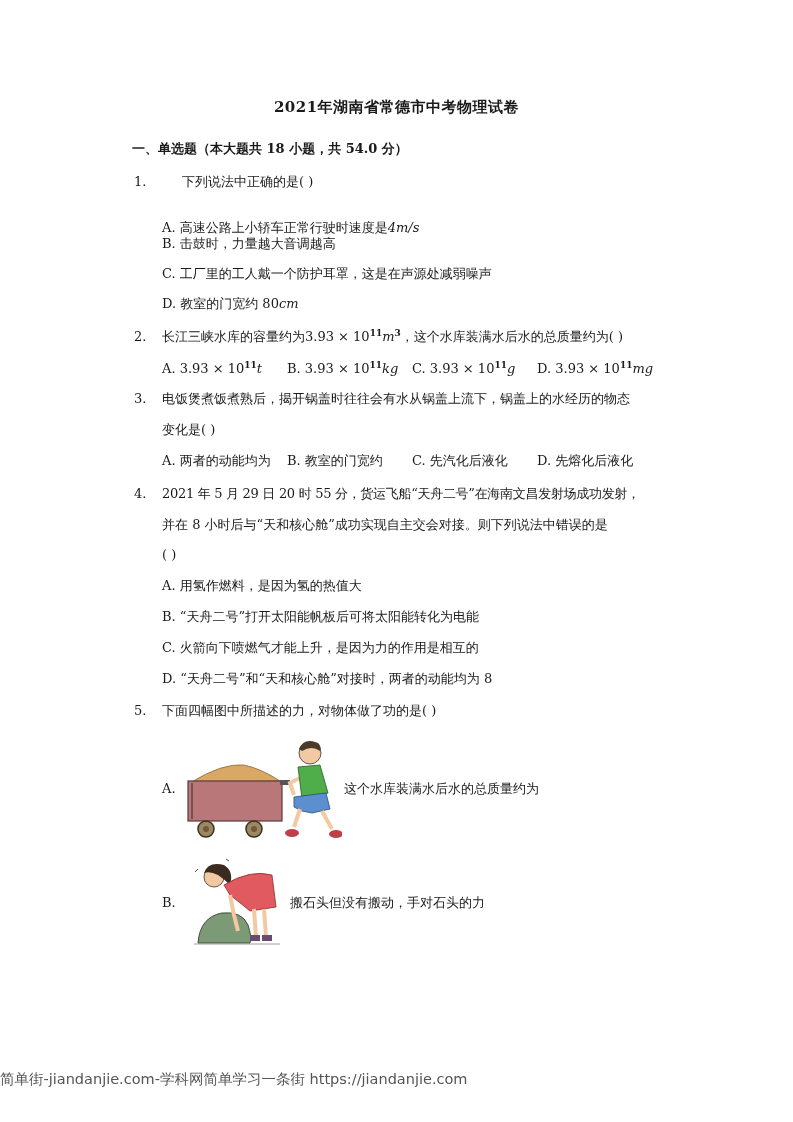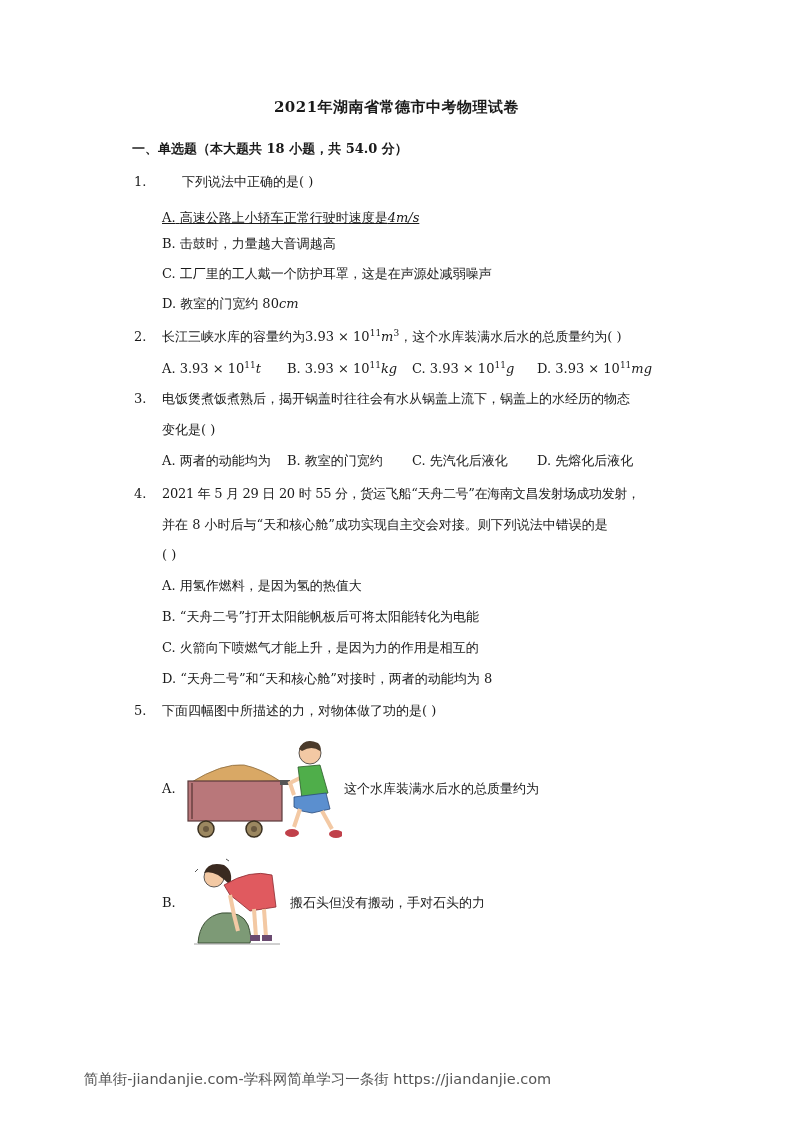--- a/index.html
+++ b/index.html
@@ -14,40 +14,40 @@
     }
     .section-title {
       position: absolute; top: 140px; left: 132px;
       font-size: 13px; font-weight: bold;
     }
     .line {
       position: absolute; font-size: 13px; white-space: nowrap; line-height: 18px;
     }
     .qnum { position: absolute; font-size: 13px; line-height: 18px; }
     .math { font-style: italic; font-family: "DejaVu Serif", serif; }
-    sup { font-size: 9px; line-height: 0; }
+    sup { font-size: 9px; line-height: 0; font-weight: bold; }
     .opt-row { position: absolute; font-size: 13px; white-space: nowrap; line-height: 18px; }
     .opt-row span.opt { display: inline-block; }
     .figure { position: absolute; }
     .footer {
-      position: absolute; top: 1070px; left: 0; width: 635px; text-align: center;
+      position: absolute; top: 1070px; left: 0; width: 635px; 
       font-family: "DejaVu Sans", sans-serif; font-size: 14.5px; color: #555555;
     }
   </style>
 </head>
 <body>
 
 <div class="page-title">2021年湖南省常德市中考物理试卷</div>
 <div class="section-title">一、单选题（本大题共 18 小题，共 54.0 分）</div>
 
 <div>
   <span class="qnum" style="top:173px;left:134px;">1.</span>
   <span class="line" style="top:173px;left:162px;margin-left:20px;">下列说法中正确的是(    )</span>
 
-  <div class="line" style="top:209px;left:162px;text-decoration:underline;">
+  <div class="line" style="top:219px;left:162px;">
     <span>A.</span>
     <span>高速公路上小轿车正常行驶时速度是</span><span class="math">4m/s</span>
   </div>
   <div class="line" style="top:235px;left:162px;">
     <span>B.</span>
     <span>击鼓时，力量越大音调越高</span>
   </div>
   <div class="line" style="top:265px;left:162px;">
     <span>C.</span>
     <span>工厂里的工人戴一个防护耳罩，这是在声源处减弱噪声</span>

